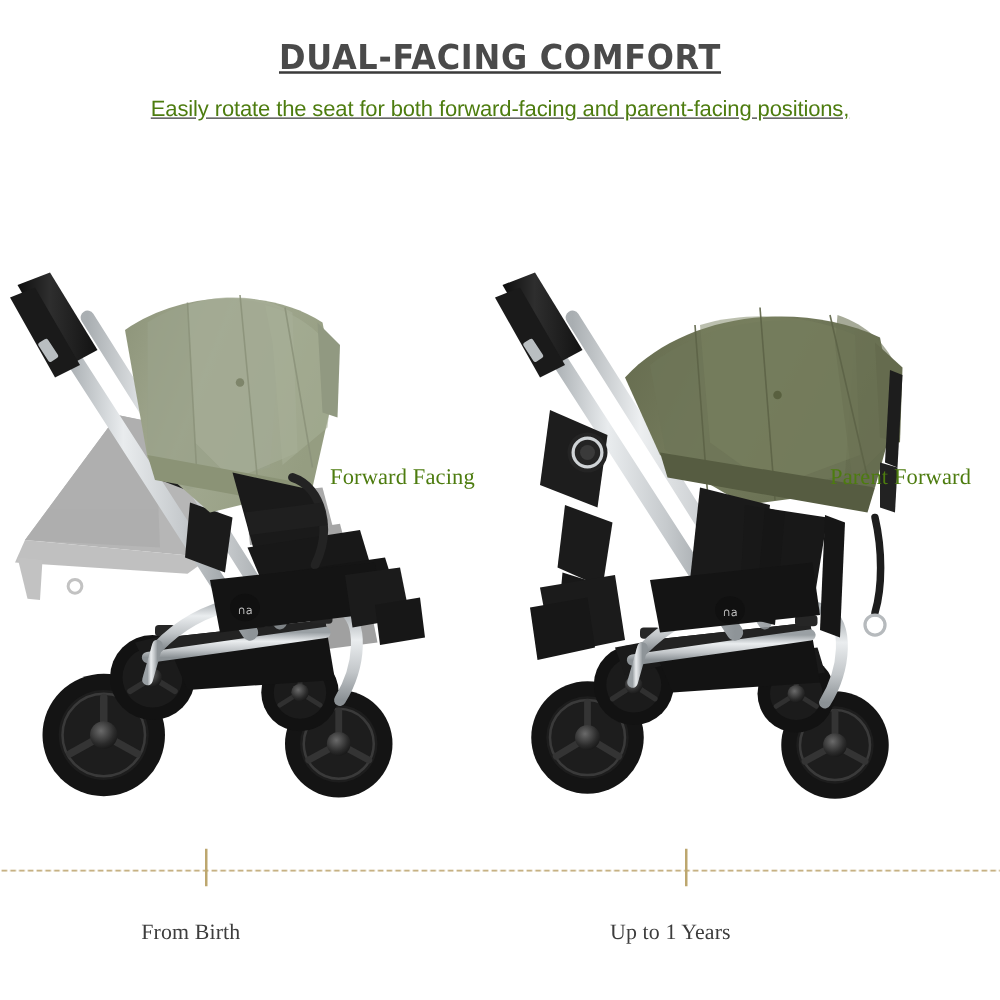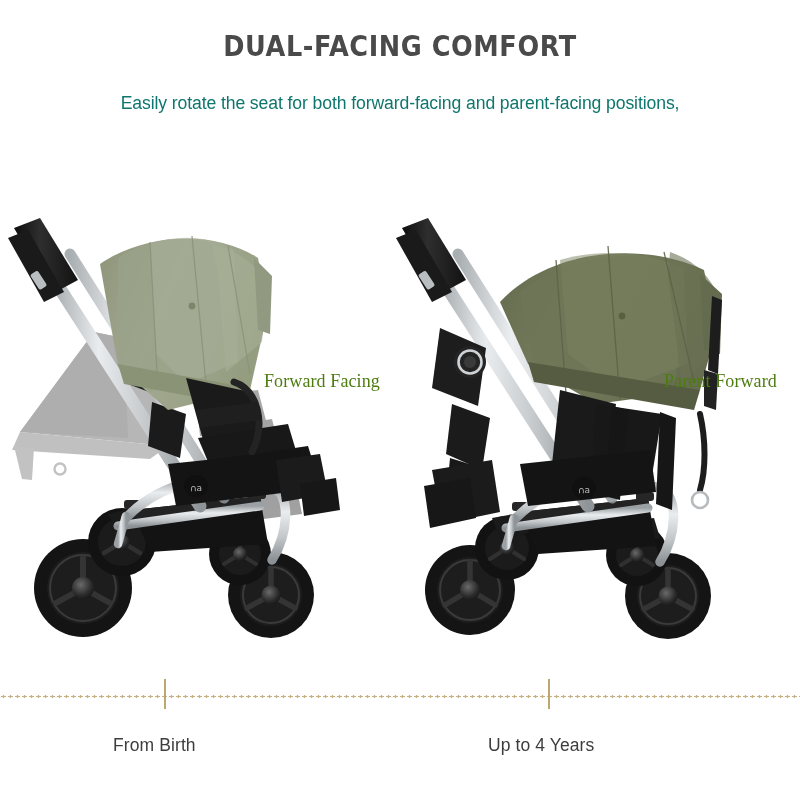--- a/index.html
+++ b/index.html
@@ -23,40 +23,41 @@
     background: #ffffff;
   }
 
   
   .header {
     position: absolute;
     top: 0;
     left: 0;
     width: 800px;
     text-align: center;
+    text-decoration: underline;
   }
   .headline {
     margin: 0;
     padding-top: 31px;
     font-family: "DejaVu Sans", sans-serif;
     font-size: 27.5px;
     font-weight: 700;
     letter-spacing: 0.6px;
     color: #4a4a4a;
     line-height: 1.1;
     transform: scaleX(0.93);
     transform-origin: center;
   }
   .subhead {
-    margin: 16px;
+    margin: 0;
     padding-top: 14px;
     font-family: "Liberation Sans", sans-serif;
     font-size: 17.6px;
     font-weight: 400;
-    color: #0f766e;
+    color: #4d7c0f;
     line-height: 1.45;
     letter-spacing: -0.1px;
   }
   .subhead .line2 { display: block; }
 
   
   .scene {
     position: absolute;
     top: 214px;
     left: 0;
@@ -101,21 +102,21 @@
     top: -9px;
     width: 1.6px;
     height: 30px;
     background: #bda76f;
   }
   .tick-birth { left: 164px; }
   .tick-four  { left: 548px; }
 
   .range-label {
     position: absolute;
-    font-family: Liberation Sans, sans-serif;
+    font-family: Liberation Serif, serif;
     font-size: 17.5px;
     color: #3d3d3d;
     white-space: nowrap;
     letter-spacing: 0.1px;
   }
   .range-birth { left: 113px; top: 735px; }
   .range-four  { left: 488px; top: 735px; }
 </style>
 </head>
 <body>
@@ -421,15 +422,15 @@
   <div class="facing-label label-forward">Forward Facing</div>
   <div class="facing-label label-parent">Parent Forward</div>
 
   <div class="timeline">
     <div class="dotline"></div>
     <div class="tick tick-birth"></div>
     <div class="tick tick-four"></div>
   </div>
 
   <div class="range-label range-birth">From Birth</div>
-  <div class="range-label range-four">Up to 4 Years</div>
+  <div class="range-label range-four">Up to 1 Years</div>
 
 </div>
 
 </body></html>

